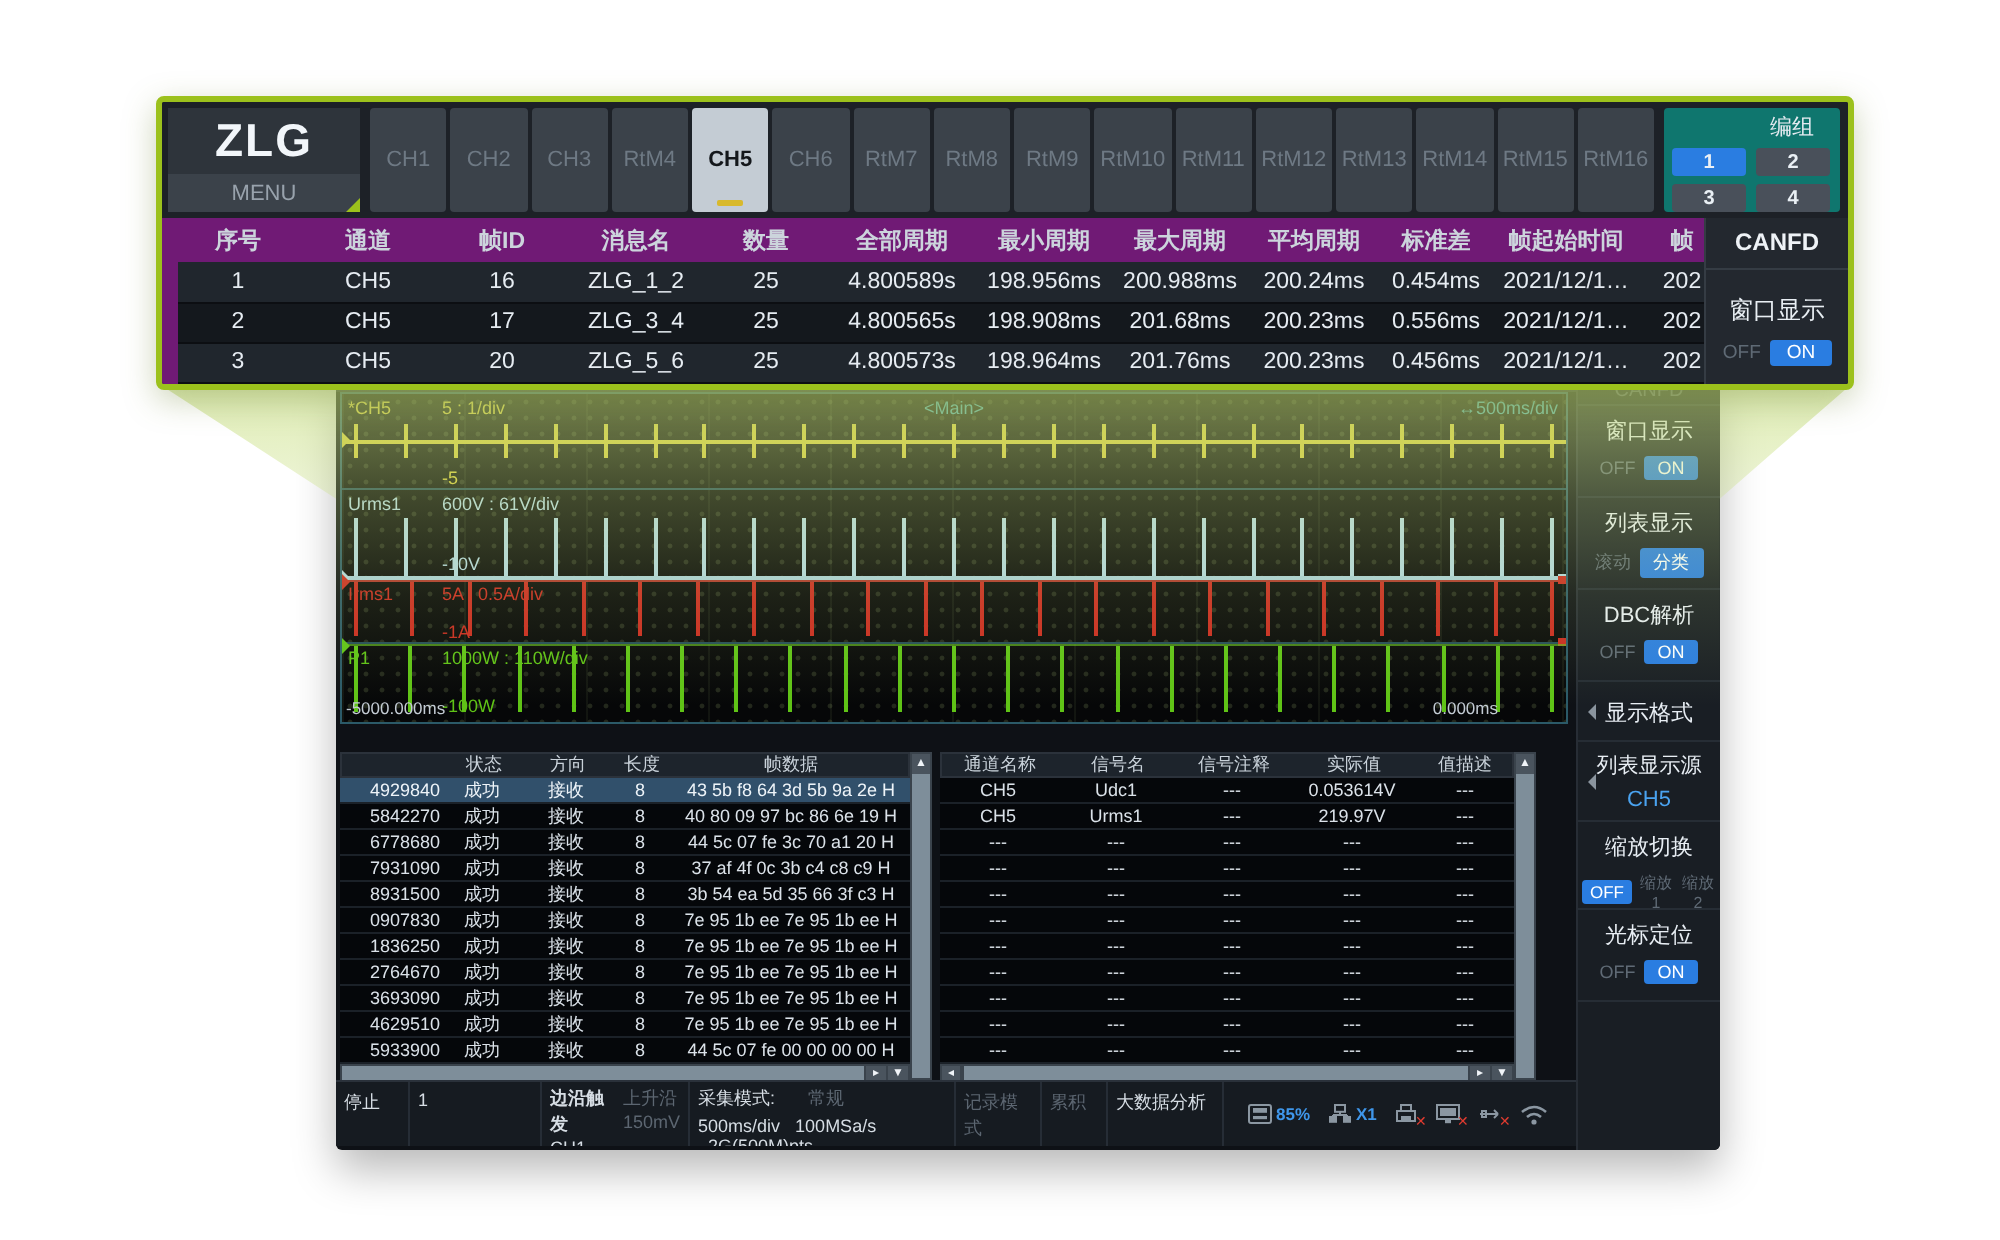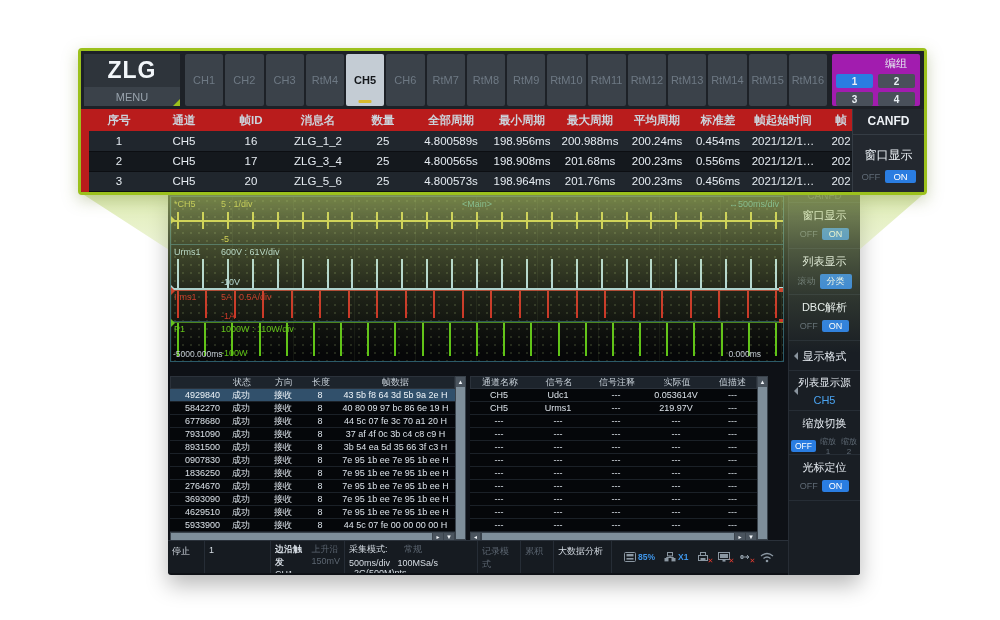--- a/index.html
+++ b/index.html
@@ -18,29 +18,29 @@
   .menu { height:19px; background:#3b424a; color:#98a2ac; font-size:11px; display:flex;
     align-items:center; justify-content:center; position:relative; }
   .menu::after { content:""; position:absolute; right:0; bottom:0; border-style:solid;
     border-width:0 0 7px 7px; border-color:transparent transparent #9cc11c transparent; }
   .tabs-row { flex:1; display:flex; gap:2px; }
   .tab { flex:1; background:#3b424a; color:#6e7984; font-size:11px; display:flex; align-items:center;
     justify-content:center; border-radius:2px; position:relative; }
   .tab.sel { background:#c4ccd4; color:#14171b; font-weight:bold; }
   .tab.sel i { position:absolute; bottom:3px; left:50%; transform:translateX(-50%);
     width:13px; height:3px; background:#d8b92c; border-radius:1px; }
-  .group-panel { width:88px; margin-left:5px; background:#a21caf; border-radius:2px;
+  .group-panel { width:88px; margin-left:5px; background:#0f766e; border-radius:2px;
     display:flex; flex-direction:column; align-items:flex-end; padding:2px 5px; }
   .group-label { color:#e4eaf0; font-size:11px; margin:0 8px 3px 0; }
   .group-grid { display:grid; grid-template-columns:37px 37px; gap:4px 5px; }
   .gbtn { height:14px; background:#49505a; color:#eaf0f5; font-size:10px; font-weight:bold;
     display:flex; align-items:center; justify-content:center; border-radius:2px; }
   .gbtn.active { background:#2a7de1; }
   .stats-wrap { flex:1; display:flex; overflow:hidden; }
-  .stats-area { flex:1; background:#b91c1c; padding:1px 0 0 8px; overflow:hidden; }
+  .stats-area { flex:1; background:#701a75; padding:1px 0 0 8px; overflow:hidden; }
   table.stats { border-collapse:collapse; table-layout:fixed; width:774px; font-size:11.5px; }
   table.stats th { color:#ccd4dc; font-weight:bold; height:21px; text-align:center; }
   table.stats td { color:#e6ecf2; height:20px; text-align:center; overflow:hidden; white-space:nowrap; }
   table.stats tbody tr:nth-child(odd) { background:#20262d; }
   table.stats tbody tr:nth-child(even) { background:#14181d; }
   table.stats tbody tr { border-bottom:1px solid #0c0e12; }
   table.stats col:nth-child(1){width:60px} table.stats col:nth-child(2){width:70px}
   table.stats col:nth-child(3){width:64px} table.stats col:nth-child(4){width:70px}
   table.stats col:nth-child(5){width:60px} table.stats col:nth-child(6){width:76px}
   table.stats col:nth-child(7){width:66px} table.stats col:nth-child(8){width:70px}
@@ -394,21 +394,21 @@
             <div class="pulse" style="left: 413.727px; background: rgb(95, 195, 22);"></div>
             <div class="pulse" style="left: 440.909px; background: rgb(95, 195, 22);"></div>
             <div class="pulse" style="left: 468.091px; background: rgb(95, 195, 22);"></div>
             <div class="pulse" style="left: 495.273px; background: rgb(95, 195, 22);"></div>
             <div class="pulse" style="left: 522.455px; background: rgb(95, 195, 22);"></div>
             <div class="pulse" style="left: 549.636px; background: rgb(95, 195, 22);"></div>
             <div class="pulse" style="left: 576.818px; background: rgb(95, 195, 22);"></div>
             <div class="pulse" style="left: 604px; background: rgb(95, 195, 22);"></div>
           </div>
         <span class="wlabel" style="left:2px;bottom:0;color:#c3cbd3;font-size:8.5px">-5000.000ms</span>
-        <span class="wlabel" style="right:22px;bottom:0;color:#c3cbd3;font-size:8.5px">0.000ms</span>
+        <span class="wlabel" style="right:34px;bottom:0;color:#c3cbd3;font-size:8.5px">0.000ms</span>
       </div>
     </div>
 
     <div class="dtable" style="left:2px;top:186px;width:296px;height:164px">
       <div class="tbl">
         <div class="t-head">
             <div class="ltc0"></div>
             <div class="ltc1">状态</div>
             <div class="ltc2">方向</div>
             <div class="ltc3">长度</div>

